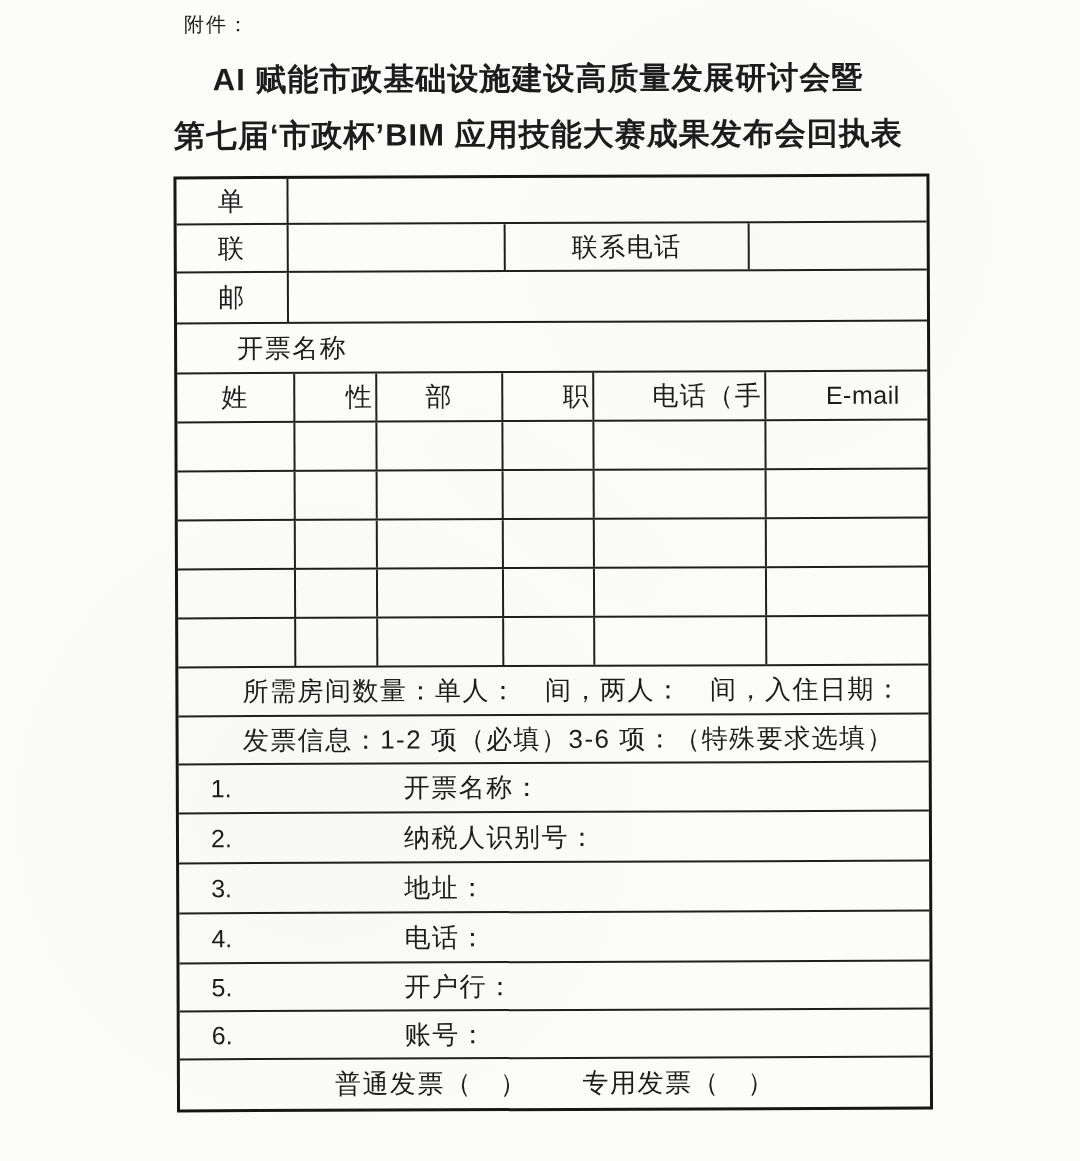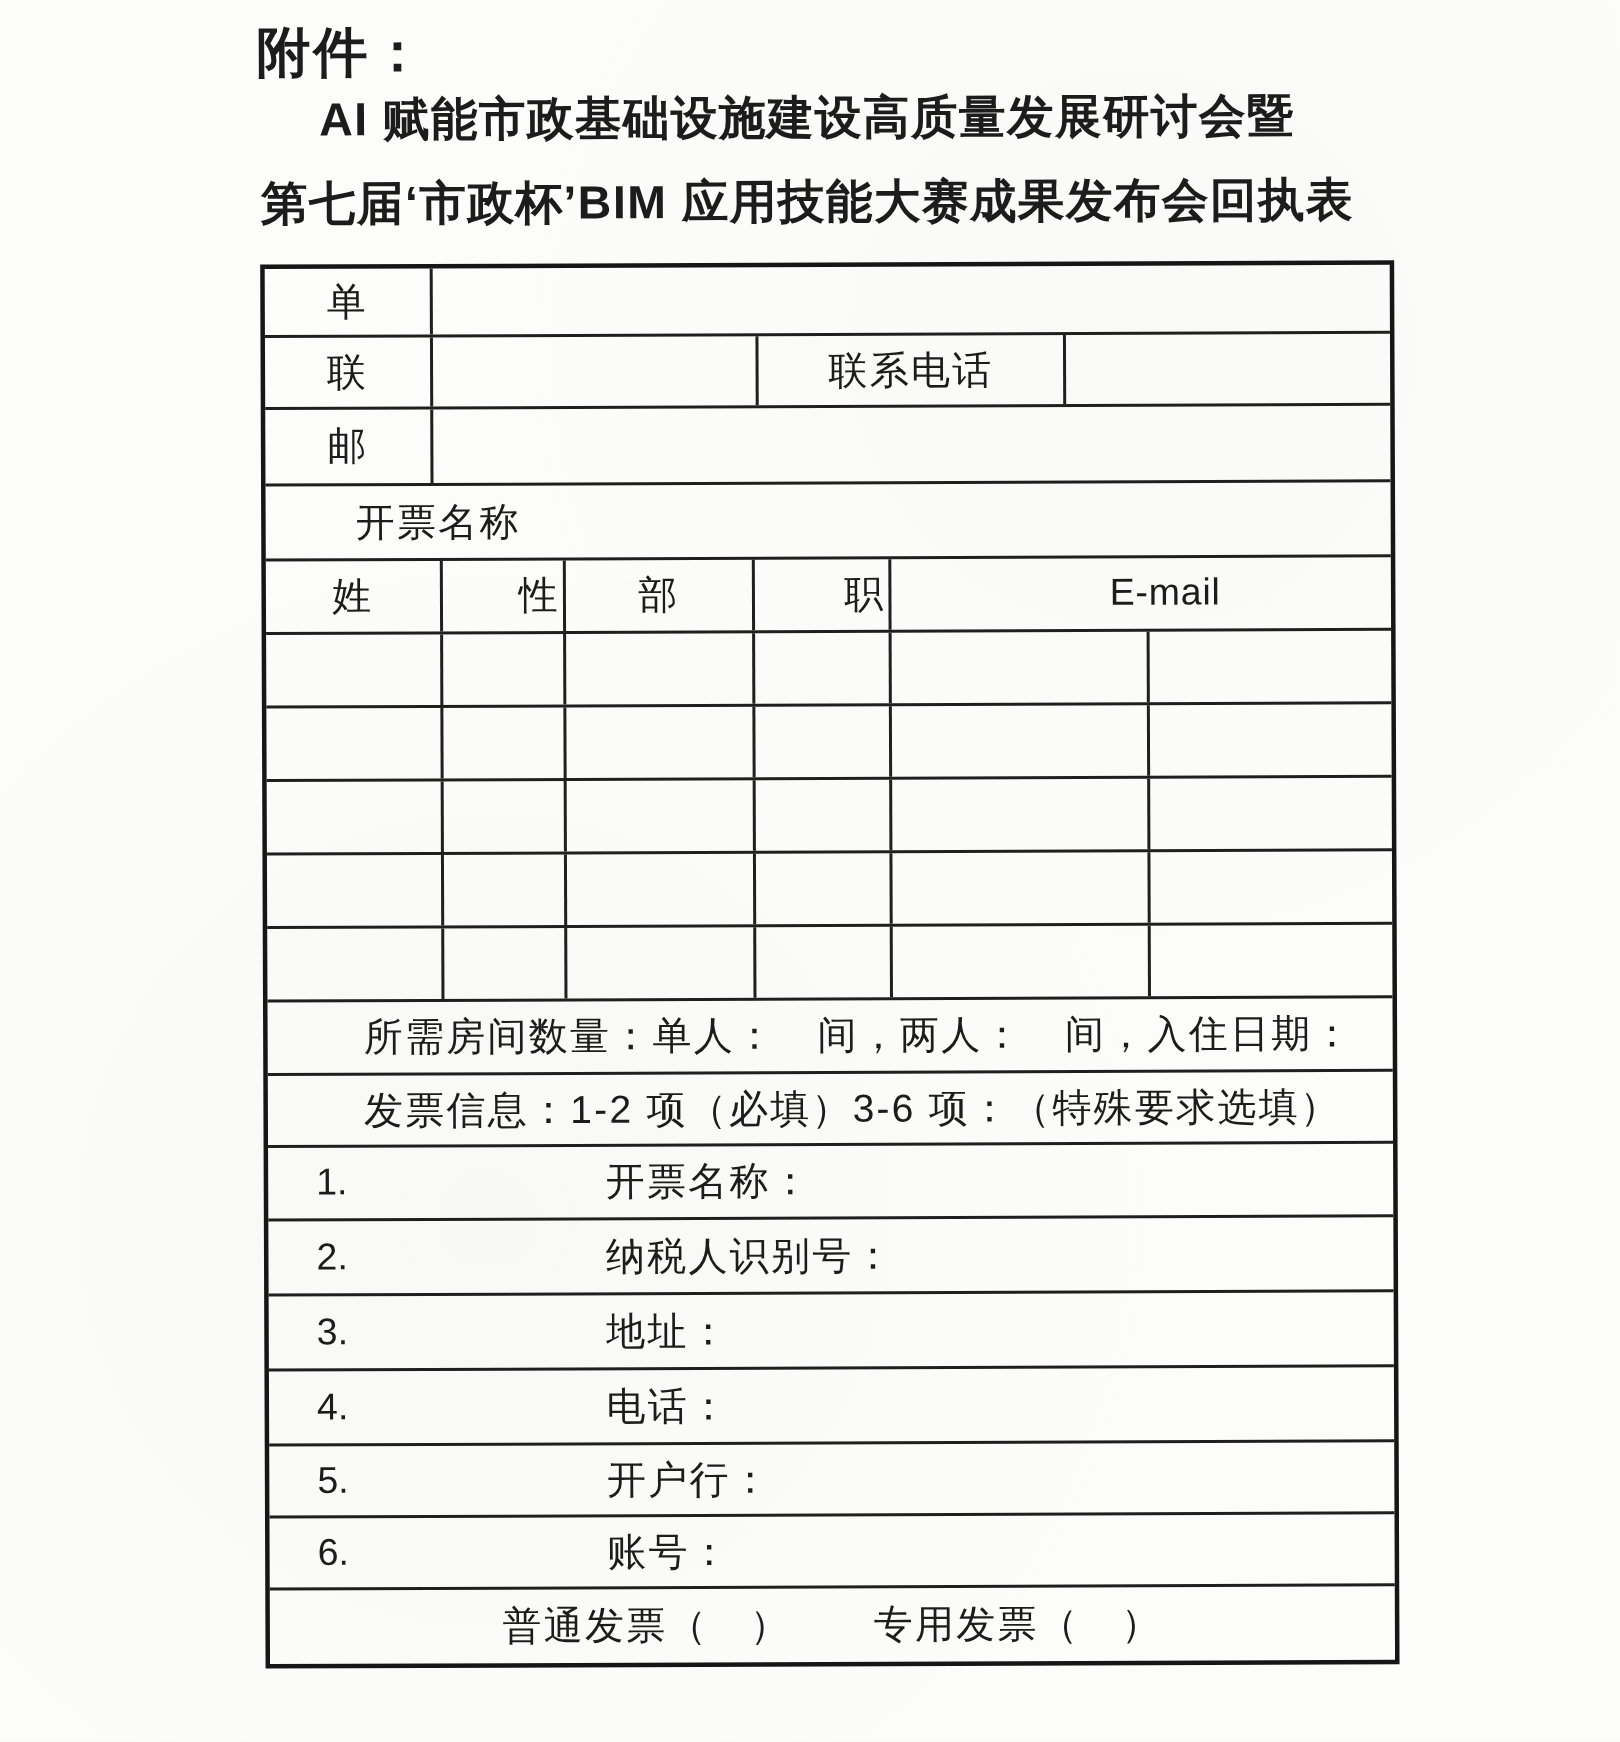--- a/index.html
+++ b/index.html
@@ -12,22 +12,22 @@
   .sheet{
     position:relative;width:1080px;height:1161px;
     background:
       radial-gradient(circle at 70% 20%, rgba(0,0,0,0.012), transparent 40%),
       radial-gradient(circle at 30% 70%, rgba(0,0,0,0.015), transparent 45%),
       #fcfcfb;
   }
   .scan{ position:absolute; inset:0; transform:rotate(-0.22deg); transform-origin:50% 50%; }
 
   .attachment{
-    position:absolute; left:173px; top:10px;
-    font-size:36px; font-weight:bold; letter-spacing:2px;
+    position:absolute; left:186px; top:10px;
+    font-size:20px; font-weight:normal; letter-spacing:2px;
   }
   .title{
     position:absolute; left:0; width:1080px; text-align:center;
     font-size:31px; font-weight:bold; letter-spacing:1px; white-space:nowrap;
   }
   .title.l1{ top:58px; }
   .title.l2{ top:114px; }
 
   
   .formtable{
@@ -50,21 +50,21 @@
   }
   .cell:last-child{ border-right:none; }
   .ta-c{ justify-content:center; }
   .ta-r{ justify-content:flex-end; padding-right:2px; }
 
   
   .h46{height:46px;} .h48{height:48px;} .h49{height:49px;}
   .h50{height:50px;} .h51{height:51px;}
 
   
-  .wLabel{width:112px;} .wC2{width:217px;} .wC3{width:205px;} .wFlex{flex:1;}
+  .wLabel{width:112px;} .wC2{width:217px;} .wC3{width:244px;} .wFlex{flex:1;}
 
   
   .p0{width:118px;} .p1{width:82px;} .p2{width:126px;}
   .p3{width:91px;}  .p4{width:172px;} .p5{flex:1;}
 
   .full{ padding-left:60px; }
   .full.indent{ padding-left:64px; }
   .invoice-item{ padding-left:32px; }
   .invoice-item .num{ width:145px; font-size:25px; letter-spacing:0; }
   .invoice-item .lbl{ font-size:26px;margin-left:48px; }
@@ -102,20 +102,21 @@
 
       <div class="row h50 full">
         <span>开票名称</span>
       </div>
 
       <div class="row h49">
         <div class="cell p0 ta-c">姓</div>
         <div class="cell p1 ta-r">性</div>
         <div class="cell p2 ta-c">部</div>
         <div class="cell p3 ta-r">职</div>
+        <div class="cell p4 ta-r">电话（手</div>
         <div class="cell p5 ta-c email-h">E-mail</div>
       </div>
 
       <div class="row h49">
         <div class="cell p0"></div>
         <div class="cell p1"></div>
         <div class="cell p2"></div>
         <div class="cell p3"></div>
         <div class="cell p4"></div>
         <div class="cell p5"></div>

